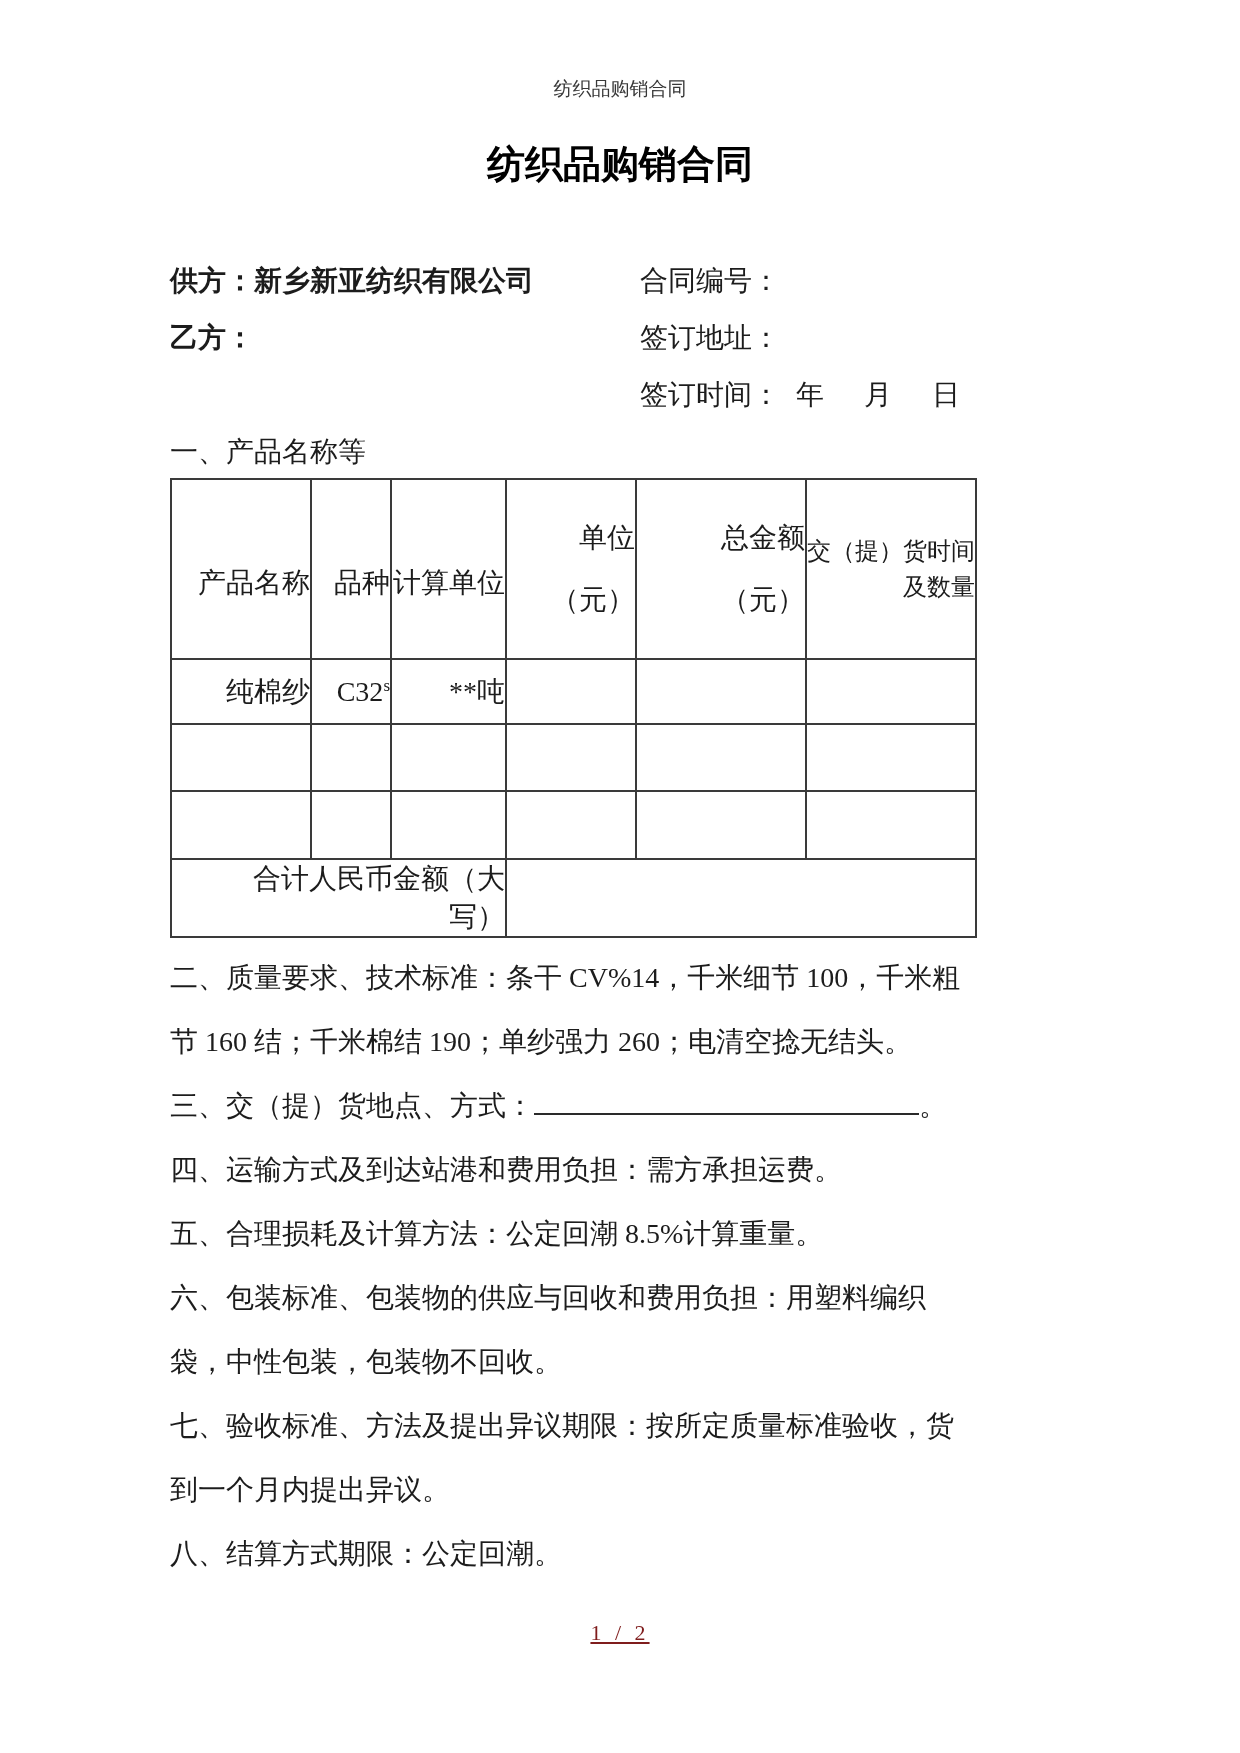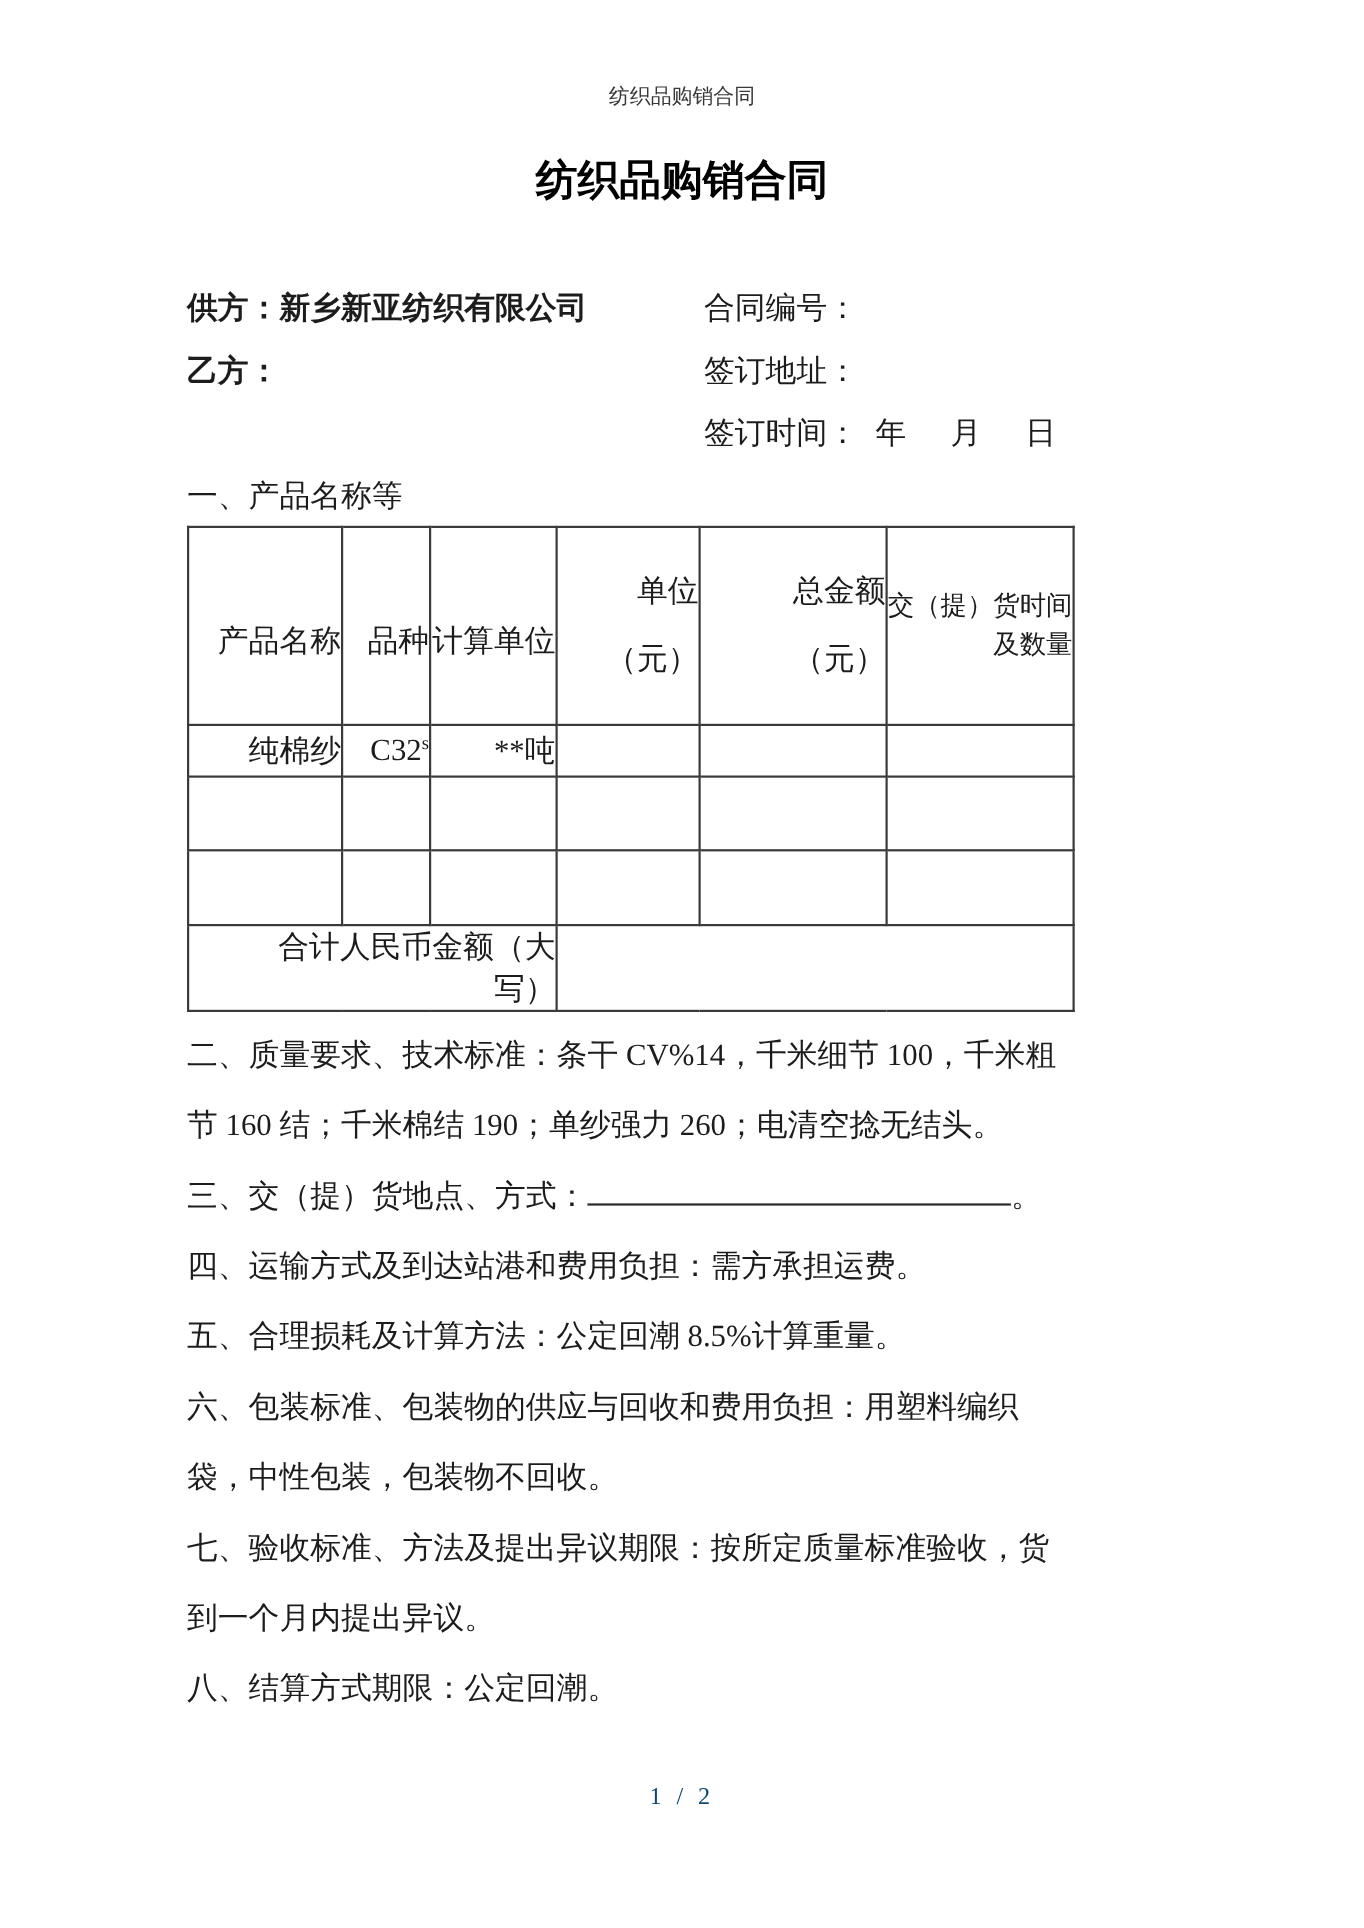--- a/index.html
+++ b/index.html
@@ -63,21 +63,21 @@
     overflow: hidden;
   }
   .col-product  { width: 140px; }
   .col-variety  { width: 80px;  }
   .col-calcunit { width: 115px; }
   .col-price    { width: 130px; }
   .col-total    { width: 170px; }
   .col-delivery { width: 170px; }
 
   tr.header-row { height: 180px; }
-  tr.data-row-1 { height: 47px; margin-top: 13px; }
+  tr.data-row-1 { height: 65px; margin-top: 13px; }
   tr.data-row-2 { height: 67px; }
   tr.data-row-3 { height: 68px; }
   tr.total-row  { height: 64px; }
 
   .hdr-oneline { padding-top: 28px; }            
   .hdr-twoline div { line-height: 62px; }
   .hdr-small div { font-size: 24px; line-height: 36px; }
 
   .total-label-cell { text-align: center; padding-left: 32px; }
 
@@ -98,21 +98,22 @@
 
   .page-footer {
     position: absolute;
     top: 1618px;
     left: 0;
     width: 100%;
     text-align: center;
     font-size: 22px;
     line-height: 30px;
     letter-spacing: 4px;
-    color: #0c4a6e;
+    color: #7f1d1d;
+    text-decoration: underline;
   }
 </style>
 </head>
 <body>
 
 <div class="page">
 
   <div class="doc-header">纺织品购销合同</div>
 
   <h1 class="doc-title">纺织品购销合同</h1>

